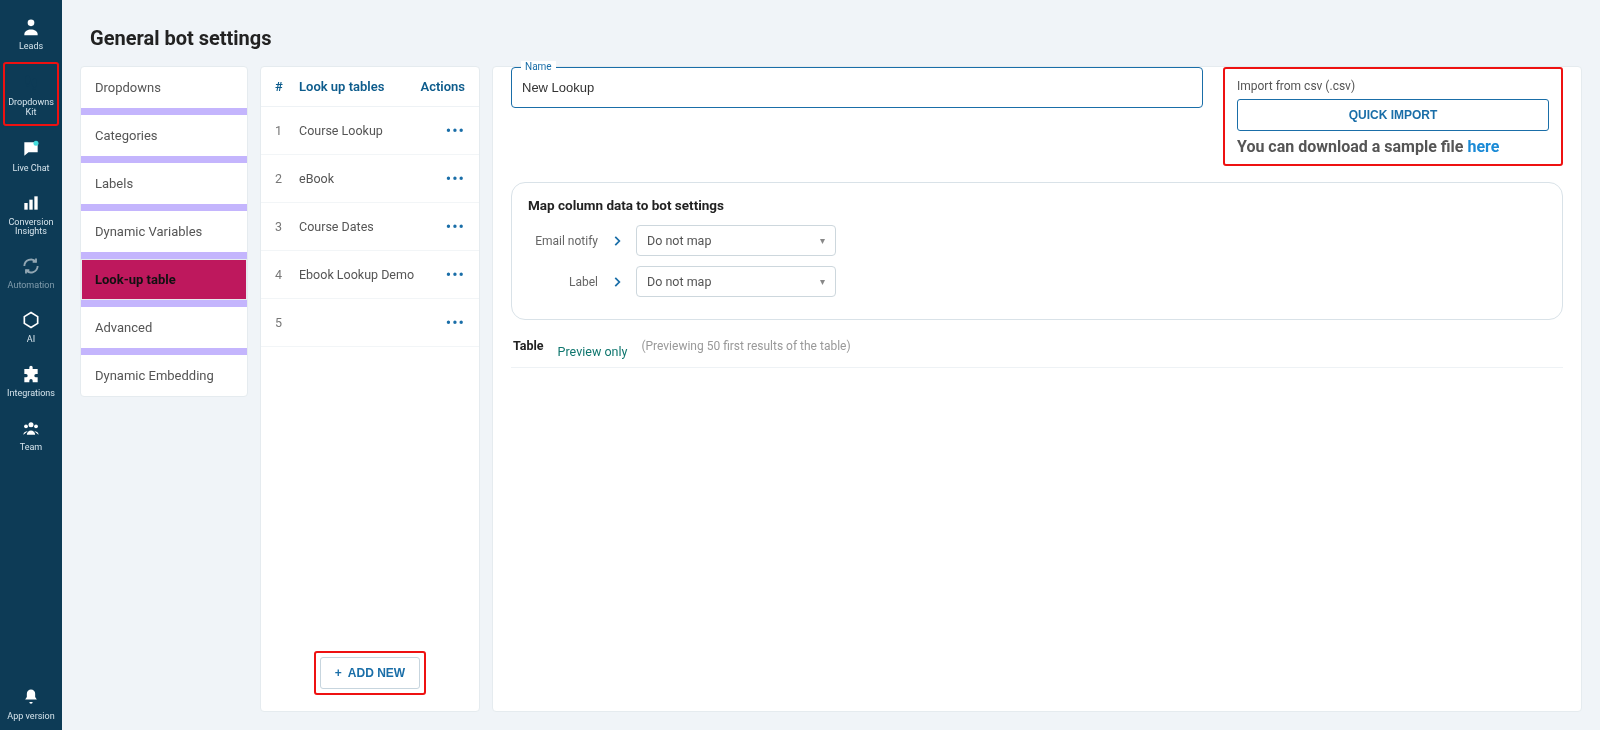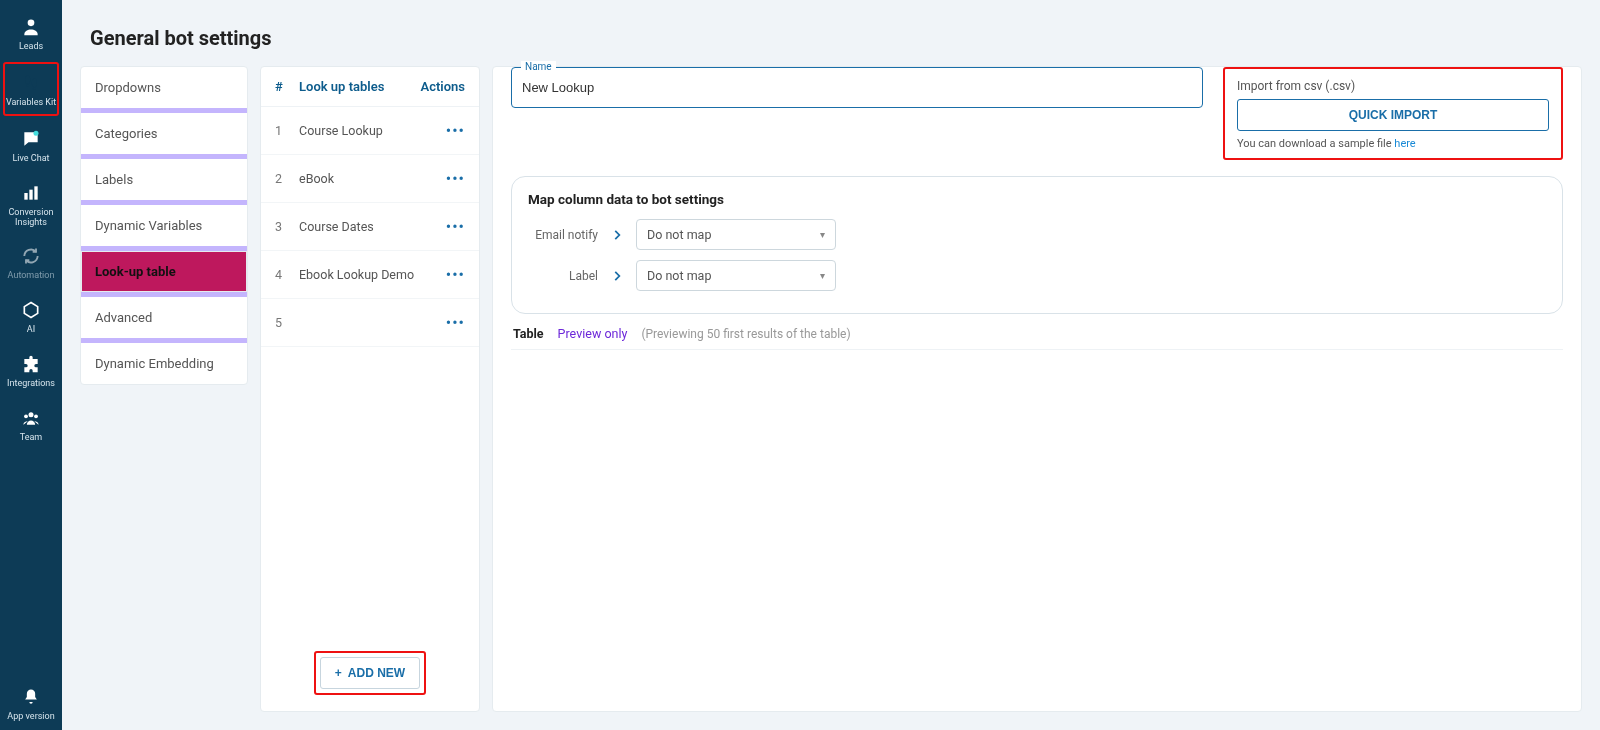--- a/index.html
+++ b/index.html
@@ -14,21 +14,21 @@
 .rail-icon { width: 22px; height: 22px; margin-bottom: 4px; display: flex; align-items: center; justify-content: center; }
 .rail-spacer { flex: 1; }
 
 
 .main { flex: 1; display: flex; flex-direction: column; }
 .page-title { font-size: 20px; font-weight: 700; color: #222; padding: 26px 0 16px 28px; }
 .content { flex: 1; display: flex; padding: 0 18px 18px 18px; gap: 12px; }
 
 
 .subnav { width: 168px; background: #fff; border: 1px solid #e5ebef; border-radius: 4px; overflow: hidden; align-self: flex-start; }
-.subnav-item { padding: 13px 14px; font-size: 13px; color: #555; cursor: pointer; border-bottom: 5px solid #c4b5fd; }
+.subnav-item { padding: 13px 14px; font-size: 13px; color: #555; cursor: pointer; border-bottom: 7px solid #c4b5fd; }
 .subnav-item:last-child { border-bottom: none; }
 .subnav-item.active { color: #111; font-weight: 700; background: #be185d; box-shadow: inset 0 0 0 1px #e5ebef; }
 
 
 .tables-col { width: 220px; background: #fff; border: 1px solid #e5ebef; border-radius: 4px; display: flex; flex-direction: column; position: relative; }
 .tables-head { display: flex; align-items: center; padding: 12px 14px; border-bottom: 1px solid #eef2f5; color: #0d5c8c; font-weight: 600; font-size: 13px; }
 .th-num { width: 24px; }
 .th-name { flex: 1; }
 .th-actions { width: 50px; text-align: right; }
 .table-row { display: flex; align-items: center; padding: 14px 14px; border-bottom: 1px solid #f2f5f7; font-size: 12.5px; color: #555; }
@@ -42,34 +42,34 @@
 
 .editor { flex: 1; background: #fff; border: 1px solid #e5ebef; border-radius: 4px; display: flex; flex-direction: column; padding: 0 18px; }
 .editor-head { padding: 14px 0 10px; color: #0d5c8c; font-weight: 600; font-size: 13px; }
 .editor-top { display: flex; gap: 20px; align-items: flex-start; padding-bottom: 16px; }
 .name-field { flex: 1; position: relative; }
 .name-field .label { position: absolute; top: -6px; left: 10px; background: #fff; padding: 0 4px; font-size: 10px; color: #1a6ea8; }
 .name-input { width: 100%; border: 1px solid #1a6ea8; border-radius: 4px; padding: 12px 10px; font-size: 13px; color: #333; }
 .import-box { width: 340px; border: 2px solid #e11; border-radius: 3px; padding: 10px 12px 8px; }
 .import-label { font-size: 12px; color: #555; margin-bottom: 6px; }
 .quick-import-btn { width: 100%; border: 1px solid #1a6ea8; background: #fff; color: #1a6ea8; font-size: 12px; font-weight: 600; padding: 8px 0; border-radius: 3px; cursor: pointer; }
-.sample-text { font-size: 11px; color: #555; margin-top: 6px; }
+.sample-text { font-size: 16px; color: #555; margin-top: 6px; font-weight: bold; }
 .sample-text a { color: #1a8ad6; text-decoration: none; }
 
 .map-panel { border: 1px solid #d9e2e8; border-radius: 14px; padding: 14px 16px 12px; }
 .map-title { font-weight: 700; font-size: 13.5px; color: #222; margin-bottom: 12px; }
 .map-row { display: flex; align-items: center; gap: 12px; margin-bottom: 10px; }
 .map-label { width: 70px; text-align: right; font-size: 12px; color: #666; }
 .chev { color: #1a6ea8; display: inline-flex; }
 .map-select { width: 200px; border: 1px solid #cdd7dd; border-radius: 4px; padding: 7px 10px; font-size: 12.5px; color: #555; background: #fff; display: flex; justify-content: space-between; align-items: center; cursor: pointer; }
 .map-select .caret { font-size: 10px; color: #888; }
 
 .preview-bar { display: flex; align-items: center; gap: 14px; padding: 12px 2px 8px; font-size: 12.5px; border-bottom: 1px solid #eef2f5; }
 .preview-bar .tab-active { font-weight: 700; color: #222; }
-.preview-bar .tab { color: #6d28d9; }
+.preview-bar .tab { color: #0f766e; margin-top: 12px; }
 .preview-bar .note { color: #999; font-size: 12px; }
 
 svg { display: block; }
 </style>
 </head>
 <body>
 
 <div class="app">
 
   <div class="rail">
@@ -84,21 +84,21 @@
     </div>
     <div class="rail-item highlighted">
       <span class="rail-icon">
         <svg width="20" height="20" viewBox="0 0 24 24" fill="#0d3b56">
             <ellipse cx="8" cy="8" rx="3" ry="5"></ellipse>
             <ellipse cx="16" cy="12" rx="3" ry="5"></ellipse>
             <rect x="6" y="14" width="4" height="2" rx="1"></rect>
             <rect x="14" y="18" width="4" height="2" rx="1"></rect>
           </svg>
       </span>
-      <span>Variables Kit</span>
+      <span>Dropdowns Kit</span>
     </div>
     <div class="rail-item">
       <span class="rail-icon">
         <svg width="20" height="20" viewBox="0 0 24 24" fill="#fff">
             <path d="M4 4h16v12H9l-5 4V4z"></path>
             <circle cx="18" cy="5" r="3" fill="#4dd"></circle>
           </svg>
       </span>
       <span>Live Chat</span>
     </div>

